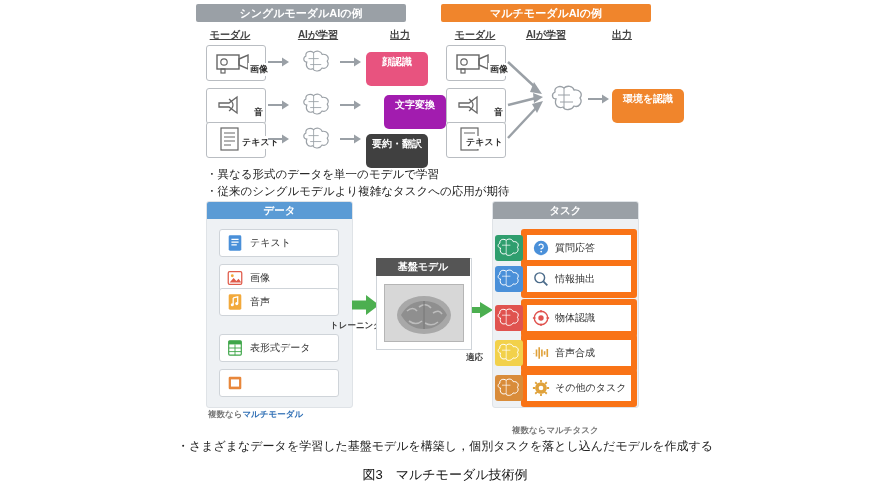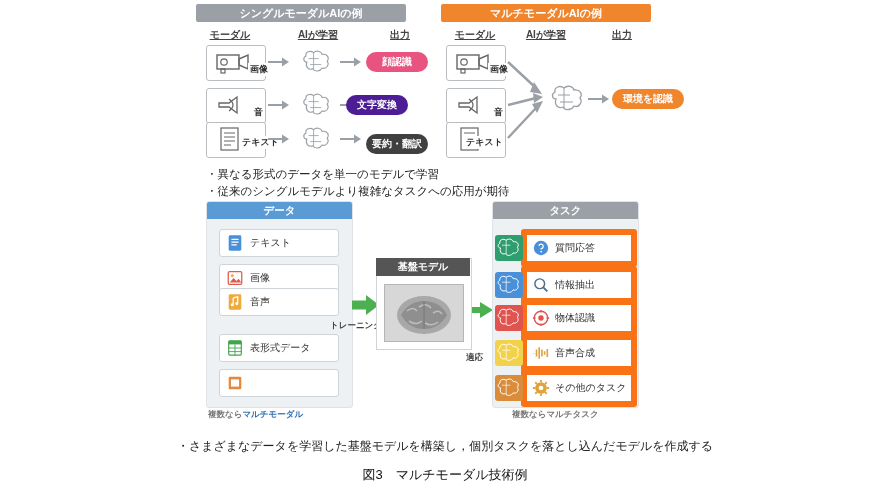--- a/index.html
+++ b/index.html
@@ -37,22 +37,22 @@
   .mod-label{
     position:absolute;font-size:9px;font-weight:bold;color:#333;
     background:#fff;padding:0 2px;
   }
 
   
   .brain{position:absolute;width:34px;height:28px;}
 
   
   .pill{
-    position:absolute;height:20px;line-height:20px;width:62px;
-    color:#fff;font-size:10px;font-weight:bold;text-align:center;border-radius:10px;
+    position:absolute;height:34px;line-height:20px;width:62px;
+    color:#fff;font-size:10px;font-weight:bold;text-align:center;border-radius:5px;
   }
 
   .arrow{position:absolute;}
 
   
   .bullets{
     position:absolute;left:206px;top:166px;font-size:11.5px;line-height:17px;color:#222;
   }
 
   
@@ -93,21 +93,21 @@
   #model-hd{
     position:absolute;left:376px;top:258px;width:94px;height:18px;line-height:18px;
     background:#555;color:#fff;font-size:10px;font-weight:bold;text-align:center;
   }
   #model-img{
     position:absolute;left:384px;top:284px;width:78px;height:56px;
     background:#d9d9d9;border:1px solid #b5b5b5;overflow:hidden;
   }
 
   .small-note{position:absolute;font-size:8.5px;color:#2f6fb5;font-weight:bold;}
-  .small-note.grey{color:#777;}
+  .small-note.grey{color:#777;margin-top:16px;}
 
   .caption{
     position:absolute;left:0;top:438px;width:890px;text-align:center;
     font-size:12px;color:#222;
   }
   .figcap{
     position:absolute;left:0;top:466px;width:890px;text-align:center;
     font-size:13px;color:#111;
   }
   .lbl-train{position:absolute;font-size:8.5px;color:#444;font-weight:bold;}
@@ -171,21 +171,21 @@
   <svg class="brain" style="left:300px;top:91px;" viewBox="0 0 40 32">
     <path d="M8 16 C4 16 3 11 7 9 C6 4 12 2 16 5 C19 2 25 3 26 7 C32 6 35 11 32 15 C35 19 31 25 26 23 C24 27 17 28 15 24 C10 26 6 22 8 16 Z" fill="none" stroke="#9aa0a6" stroke-width="1.3"></path>
     <path d="M16 5 L16 25 M10 12 L22 12 M12 19 L25 19" stroke="#9aa0a6" stroke-width="1"></path>
   </svg>
 
   <svg class="arrow" style="left:340px;top:98px;" width="22" height="14">
     <path d="M0 7 L14 7" stroke="#9aa0a6" stroke-width="2"></path>
       <path d="M14 2.5 L21 7 L14 11.5 Z" fill="#9aa0a6"></path>
   </svg>
 
-  <div class="pill" style="left:346px;top:95px;background:#4c1d95;text-align:center;">文字変換</div>
+  <div class="pill" style="left:384px;top:95px;background:#a21caf;text-align:center;">文字変換</div>
 
   <div class="mod-box" style="left:206px;top:122px;">
     <svg width="56" height="32" viewBox="0 0 56 32">
       <rect x="14" y="5" width="17" height="22" fill="none" stroke="#666" stroke-width="1.2"></rect>
       <path d="M17 10 h11 M17 14 h11 M17 18 h11 M17 22 h7" stroke="#666" stroke-width="1"></path>
     </svg>
   </div>
   <div class="mod-label" style="left:240px;top:136px;">テキスト</div>
 
   <svg class="arrow" style="left:268px;top:132px;" width="22" height="14">
@@ -340,21 +340,21 @@
         </svg>
       </div>
       <svg class="ic" viewBox="0 0 20 20">
         <circle cx="10" cy="10" r="8" fill="#4a90d9"></circle>
         <path d="M7.6 7.5 a2.5 2.5 0 1 1 2.6 3.2 v1" stroke="#fff" stroke-width="1.4" fill="none"></path>
         <circle cx="10.2" cy="14" r="1" fill="#fff"></circle>
       </svg>
       <span class="txt">質問応答</span>
     </div>
 
-    <div class="task-item" style="top:64px;">
+    <div class="task-item" style="top:58px;">
       <div class="task-brain" style="background:#4a90d9;">
         <svg width="28" height="26" viewBox="0 0 40 32">
           <path d="M8 16 C4 16 3 11 7 9 C6 4 12 2 16 5 C19 2 25 3 26 7 C32 6 35 11 32 15 C35 19 31 25 26 23 C24 27 17 28 15 24 C10 26 6 22 8 16 Z" fill="none" stroke="#ffffff" stroke-width="1.4"></path>
           <path d="M16 5 L16 25 M10 12 L22 12" stroke="#ffffff" stroke-width="1"></path>
         </svg>
       </div>
       <svg class="ic" viewBox="0 0 20 20">
         <circle cx="8.6" cy="8.6" r="5.4" fill="none" stroke="#4a6b8a" stroke-width="1.6"></circle>
         <path d="M12.6 12.6 L17 17" stroke="#4a6b8a" stroke-width="2"></path>
       </svg>

